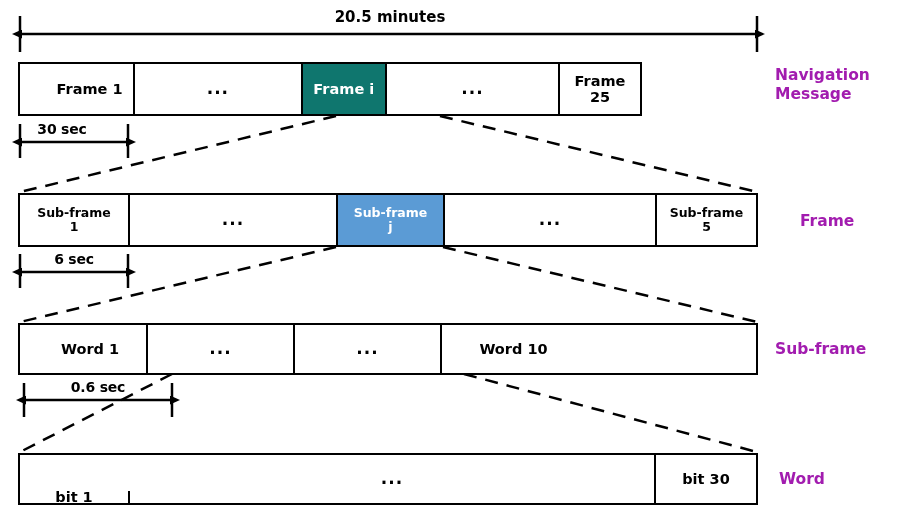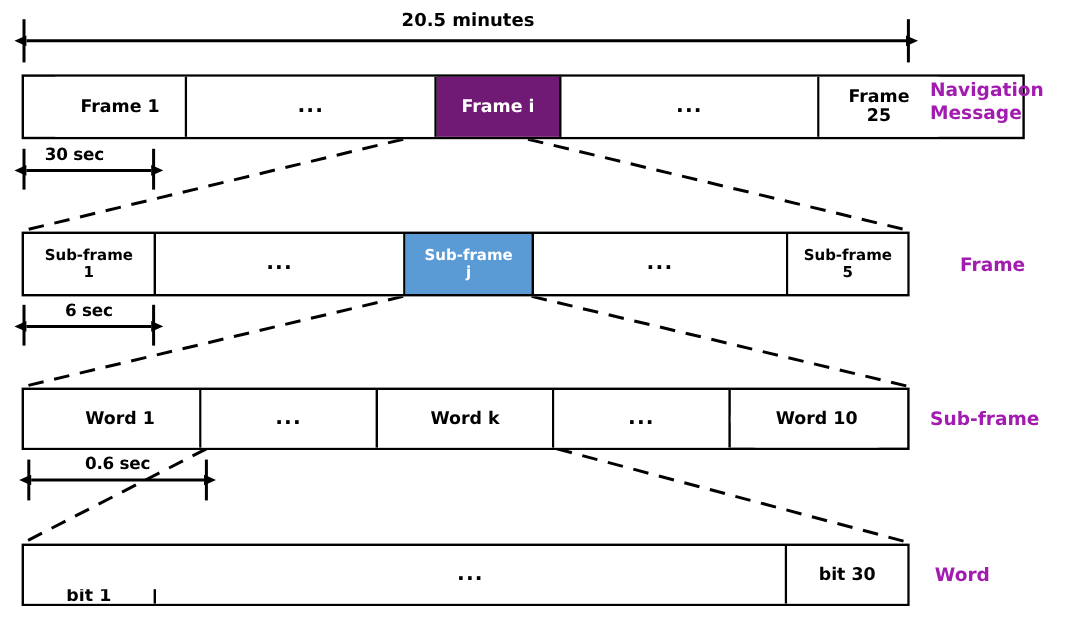--- a/index.html
+++ b/index.html
@@ -69,21 +69,21 @@
     overflow: hidden;
   }
   .cell:last-child {
     border-right: none;
   }
   .cell.ellipsis {
     font-size: 17px;
     letter-spacing: 1px;
   }
   .cell.hl-dark {
-    background: #701a75;
+    background: #0f766e;
     color: #ffffff;
   }
   .cell.hl-light {
     background: #5b9bd5;
     color: #ffffff;
   }
   .cell.small {
     font-size: 12.5px;
   }
 
@@ -147,21 +147,21 @@
     </g>
 
     <g>
       <line x1="172" y1="374" x2="20" y2="452" stroke="#000000" stroke-width="2.5" stroke-dasharray="13 9"></line>
       <line x1="464" y1="374" x2="757" y2="452" stroke="#000000" stroke-width="2.5" stroke-dasharray="13 9"></line>
     </g>
   </svg>
 
   <div class="top-dim-label" style="left:310px; top:8px; width:160px;">20.5 minutes</div>
 
-  <div class="bar" style="left:18px; top:62px; width:836px; height:54px;padding-left:26px;">
+  <div class="bar" style="left:18px; top:62px; width:624px; height:54px;padding-left:26px;">
     <div class="cell" style="width:110px;">Frame 1</div>
     <div class="cell ellipsis" style="width:208px;">...</div>
     <div class="cell hl-dark" style="width:104px;">Frame i</div>
     <div class="cell ellipsis" style="width:215px;">...</div>
     <div class="cell" style="width:99px; white-space:pre-line;">Frame
 25</div>
   </div>
   <div class="dim-label" style="left:20px; top:121px; width:84px;">30 sec</div>
   <div class="row-title" style="left:775px; top:66px; text-align:left; white-space:pre-line;">Navigation
 Message</div>
@@ -173,23 +173,22 @@
     <div class="cell hl-light small" style="width:107px; white-space:pre-line;">Sub-frame
 j</div>
     <div class="cell ellipsis" style="width:212px;">...</div>
     <div class="cell small" style="width:99px; white-space:pre-line;">Sub-frame
 5</div>
   </div>
   <div class="dim-label" style="left:20px; top:251px; width:108px;">6 sec</div>
   <div class="row-title" style="left:800px; top:212px;">Frame</div>
 
   <div class="bar" style="left:18px; top:323px; width:740px; height:52px;">
-    <div class="cell" style="width:148px;padding-left:16px;">Word 1</div>
+    <div class="cell" style="width:128px;padding-left:16px;">Word 1</div>
     <div class="cell ellipsis" style="width:147px;">...</div>
-    <div class="cell" style="width:147px;">Word k</div>
     <div class="cell ellipsis" style="width:147px;">...</div>
     <div class="cell" style="width:143px;border-radius:22px;">Word 10</div>
   </div>
   <div class="dim-label" style="left:24px; top:379px; width:148px;">0.6 sec</div>
   <div class="row-title" style="left:775px; top:340px;">Sub-frame</div>
 
   <div class="bar" style="left:18px; top:453px; width:740px; height:52px;">
     <div class="cell" style="width:110px;margin-top:36px;">bit 1</div>
     <div class="cell ellipsis" style="width:526px;">...</div>
     <div class="cell" style="width:100px;">bit 30</div>

